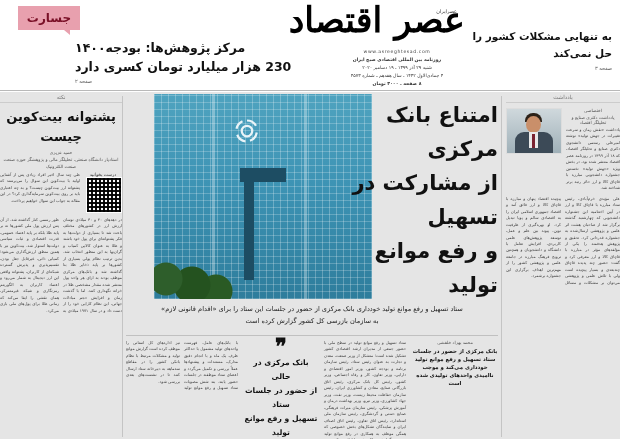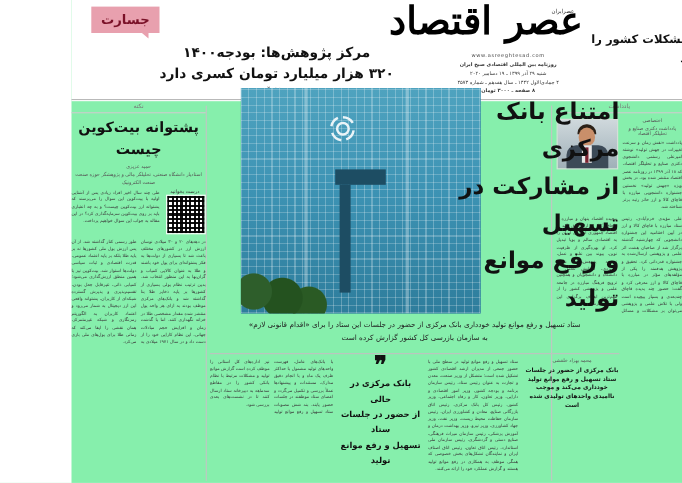--- a/index.html
+++ b/index.html
@@ -4,38 +4,38 @@
 <style>
   html,body{margin:0;padding:0;}
   body{
     width:620px;height:439px;
     background:#ffffff;
     font-family:"DejaVu Sans","Liberation Sans",sans-serif;
     overflow:hidden;
     color:#111;
     position:relative;
   }
-  .page{width:555px;height:439px;position:relative;background:#86efac;}
+  .page{width:620px;height:439px;position:relative;background:#e5e5e5;}
 
   
   .masthead{position:absolute;left:0;top:0;width:620px;height:92px;background:#fff;}
   .badge{
     position:absolute;right:540px;top:6px;width:62px;height:24px;
     background:#e8a0ae;color:#7a1128;
     display:flex;align-items:center;justify-content:center;
     font-size:12px;font-weight:bold;letter-spacing:1px;
   }
   .badge:after{
     content:"";position:absolute;bottom:-5px;right:10px;
     border-left:6px solid transparent;border-right:0 solid transparent;
     border-top:5px solid #e8a0ae;
   }
   .lead-left{
-    position:absolute;right:306px;top:38px;width:255px;
-    text-align:center;direction:rtl;
+    position:absolute;right:290px;top:38px;width:255px;
+    text-align:left;direction:rtl;
     font-size:12.5px;font-weight:bold;line-height:1.55;color:#111;
   }
   .lead-left .pg{font-size:5px;font-weight:normal;color:#555;display:block;margin-top:1px;}
 
   .logo-wrap{
     position:absolute;right:155px;top:2px;width:135px;height:88px;
   }
   .logo-title{
     position:absolute;right:0;top:0;width:135px;
     text-align:center;
@@ -62,21 +62,21 @@
   }
   .lead-right .pg{font-size:5px;font-weight:normal;color:#555;display:block;margin-top:2px;}
 
   .rule{position:absolute;left:0;width:620px;height:1px;background:#b9b9b9;}
   .rule-top{top:90px;}
   .vrule{position:absolute;width:1px;background:#c4c4c4;}
 
   
   .col-right{position:absolute;right:0;top:94px;width:114px;height:345px;}
   .col-left{position:absolute;left:0;top:94px;width:122px;height:345px;}
-  .col-center{position:absolute;left:126px;top:76px;width:372px;height:345px;}
+  .col-center{position:absolute;left:126px;top:90px;width:372px;height:345px;}
 
   .kicker{
     font-size:5.5px;color:#777;text-align:center;
     border-bottom:1px solid #ccc;padding-bottom:2px;margin-bottom:4px;
     letter-spacing:.5px;
   }
   .side-head{
     text-align:center;direction:rtl;
     font-size:14px;font-weight:bold;line-height:1.5;color:#111;
   }
@@ -156,21 +156,21 @@
 <div class="page">
 
   <div class="masthead">
 
     <div class="badge">
       <span>جسارت</span>
     </div>
 
     <div class="lead-left">
       <div>مرکز پژوهش‌ها: بودجه‌۱۴۰۰</div>
-      <div>۳۲۰ هزار میلیارد تومان کسری دارد</div>
+      <div>230 هزار میلیارد تومان کسری دارد</div>
       <span class="pg">صفحه ۲</span>
     </div>
 
     <div class="logo-wrap">
       <div class="logo-title">عصر اقتصاد</div>
       <div class="logo-sub">عصرایران</div>
       <div class="logo-meta">
         <div class="site">www.asreeghtesad.com</div>
         <div class="bold">روزنامه بین المللی اقتصادی صبح ایران</div>
         <div>شنبه ۲۹ آذر ۱۳۹۹ ـ ۱۹ دسامبر ۲۰۲۰</div>

